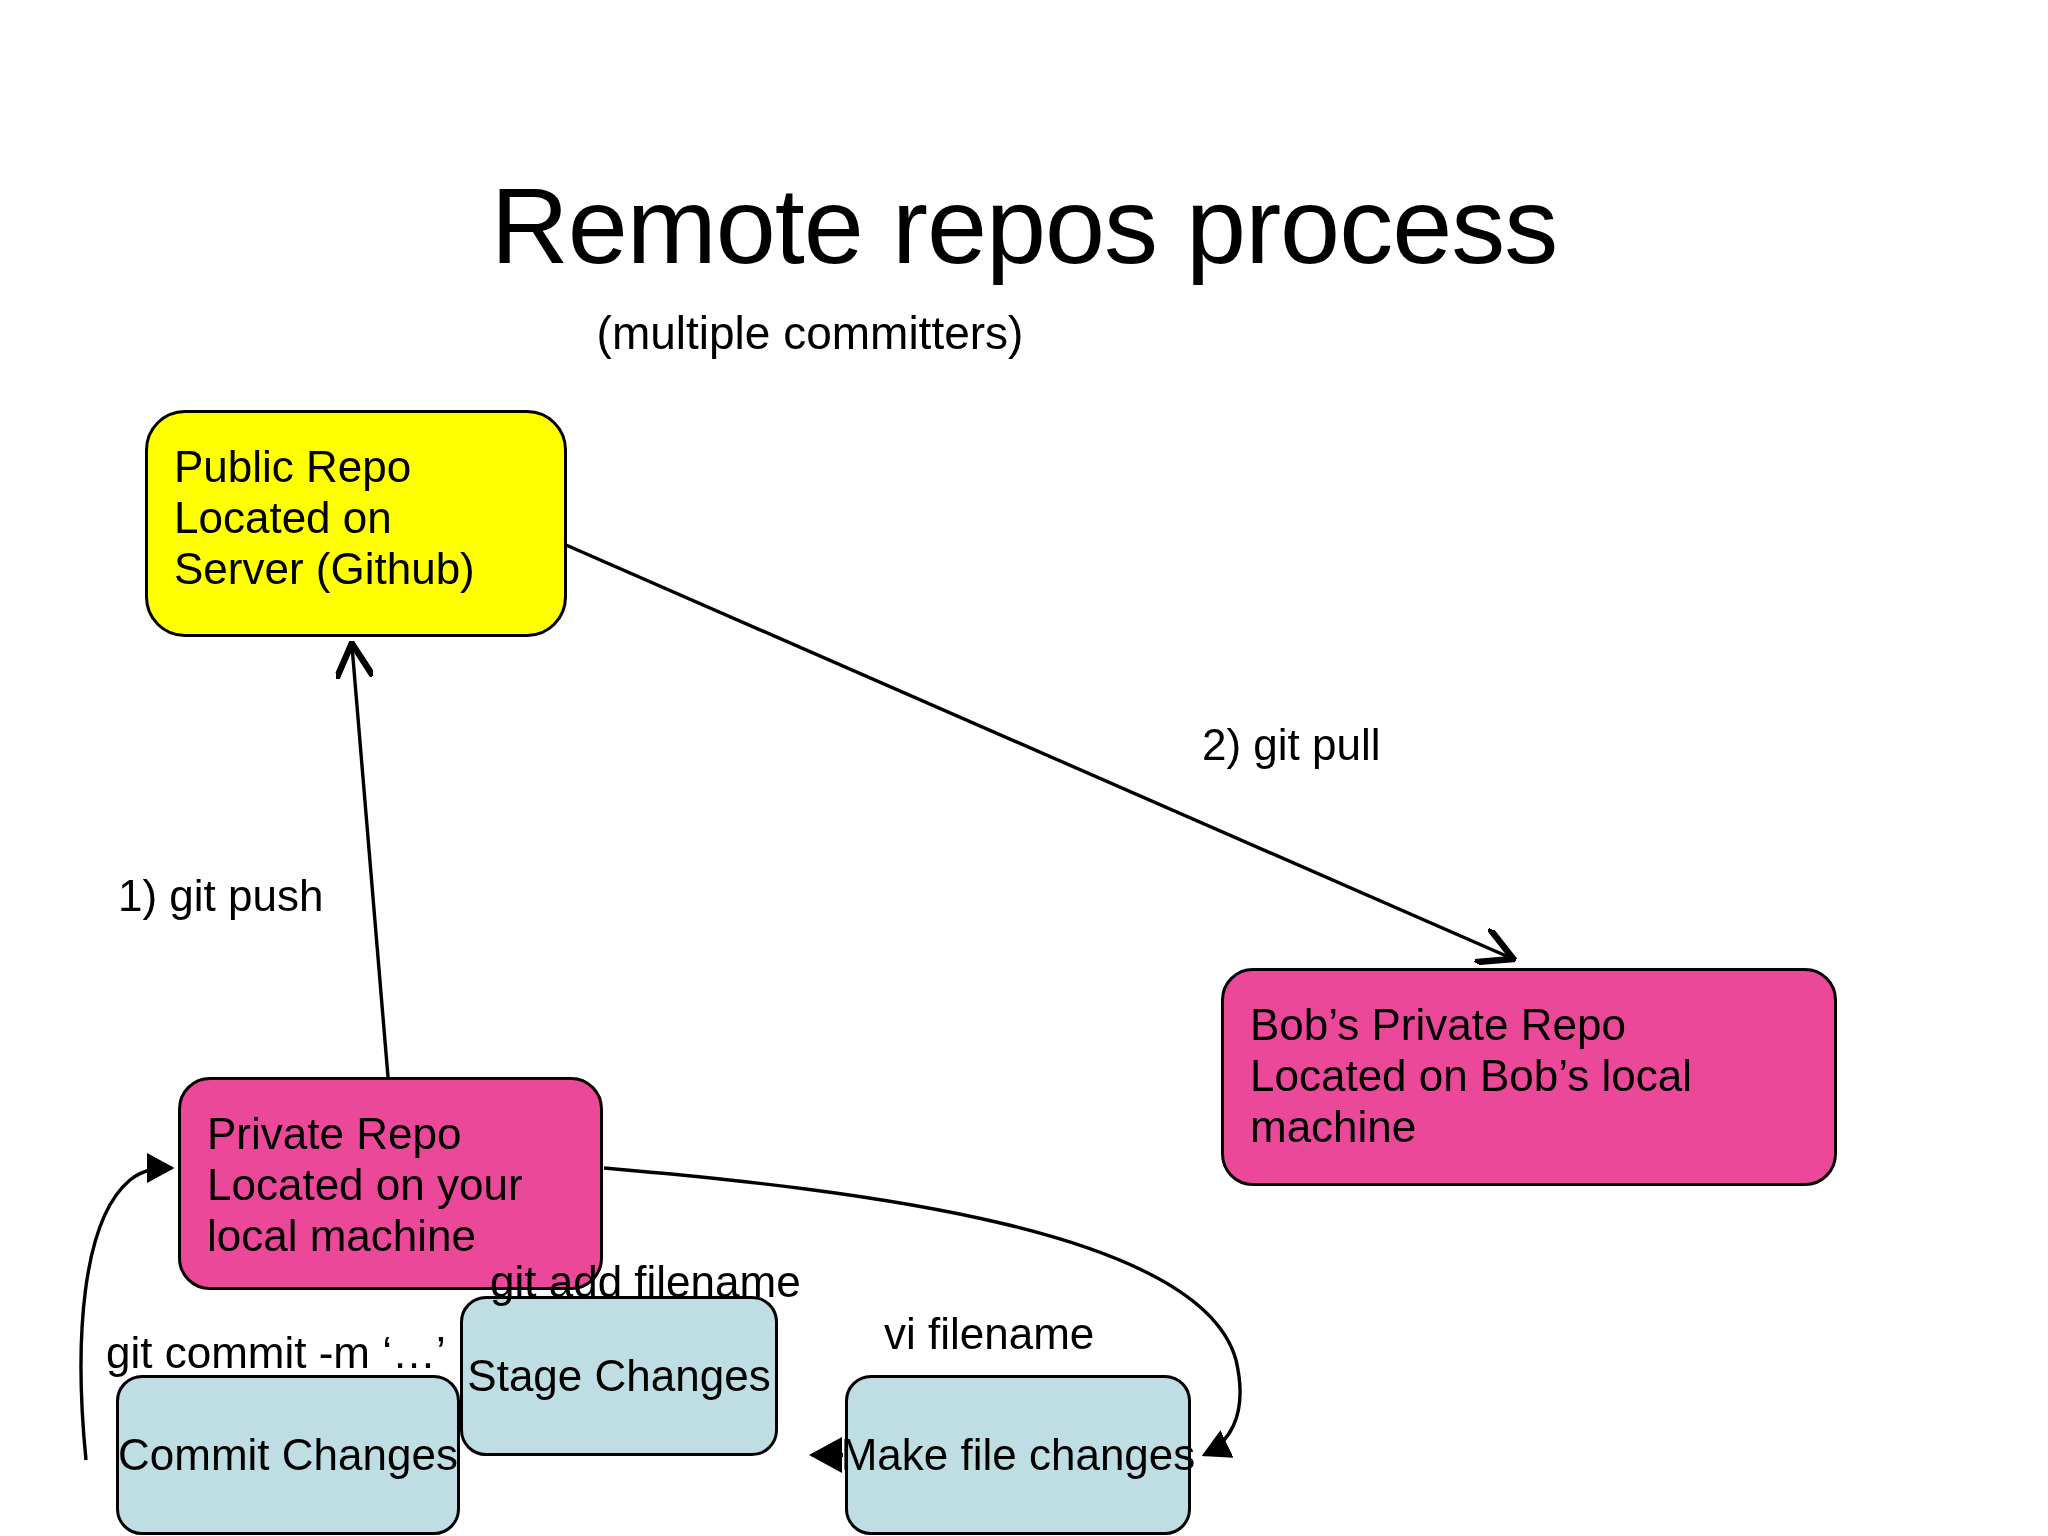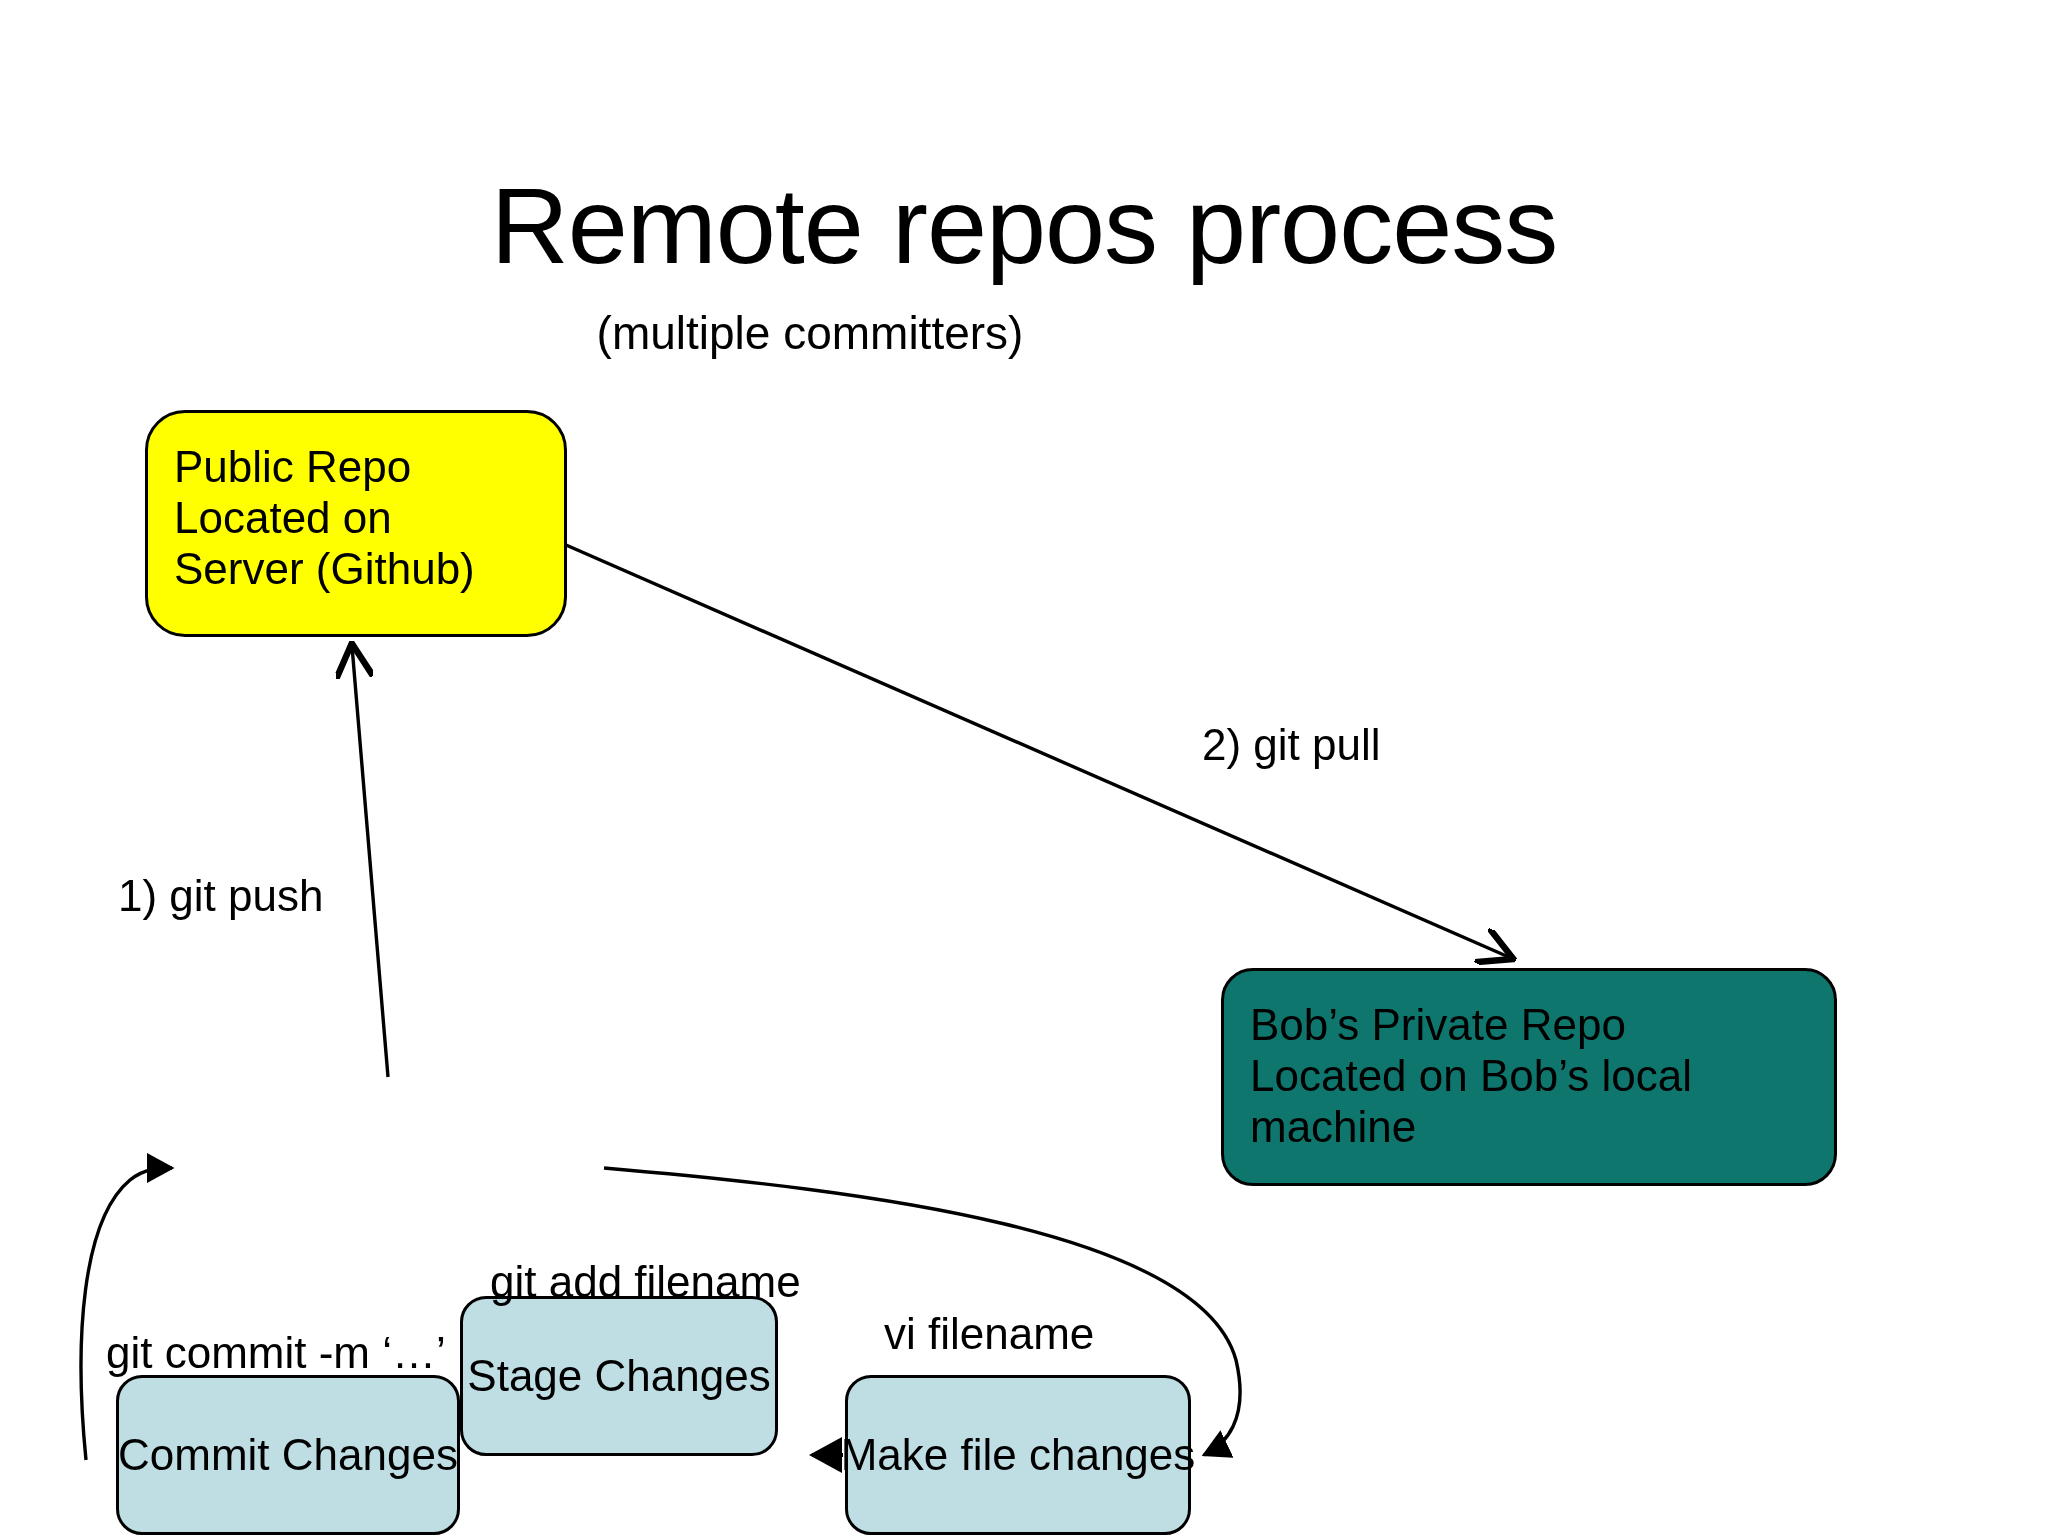--- a/index.html
+++ b/index.html
@@ -47,21 +47,21 @@
     position: absolute;
     box-sizing: border-box;
     border: 3px solid #000000;
     border-radius: 34px;
     font-size: 44px;
     line-height: 1.16;
     padding: 28px 26px;
     white-space: pre-line;
   }
   .node.yellow { background: #ffff00; }
-  .node.gray   { background: #0f766e; }
+  .node.gray   { background: #ec4899; }
   .node.blue   { background: #bfdee4; }
 
   #node-public-repo {
     left: 145px; top: 410px;
     width: 422px; height: 227px;
     border-radius: 40px;
   }
   #node-bobs-repo {
     left: 1221px; top: 968px;
     width: 616px; height: 218px;
@@ -146,20 +146,23 @@
   </svg>
 
   <div class="node yellow" id="node-public-repo">Public Repo
 Located on
 Server (Github)</div>
 
   <div class="node gray" id="node-bobs-repo">Bob’s Private Repo
 Located on Bob’s local
 machine</div>
 
+  <div class="node gray" id="node-private-repo">Private Repo
+Located on your
+local machine</div>
 
   <div class="node blue" id="node-commit-changes">Commit Changes</div>
 
   <div class="node blue" id="node-stage-changes">Stage Changes</div>
 
   <div class="node blue" id="node-make-file-changes">Make file changes</div>
 
   <div class="edge-label" id="label-git-push">1) git push</div>
 
   <div class="edge-label" id="label-git-pull">2) git pull</div>

